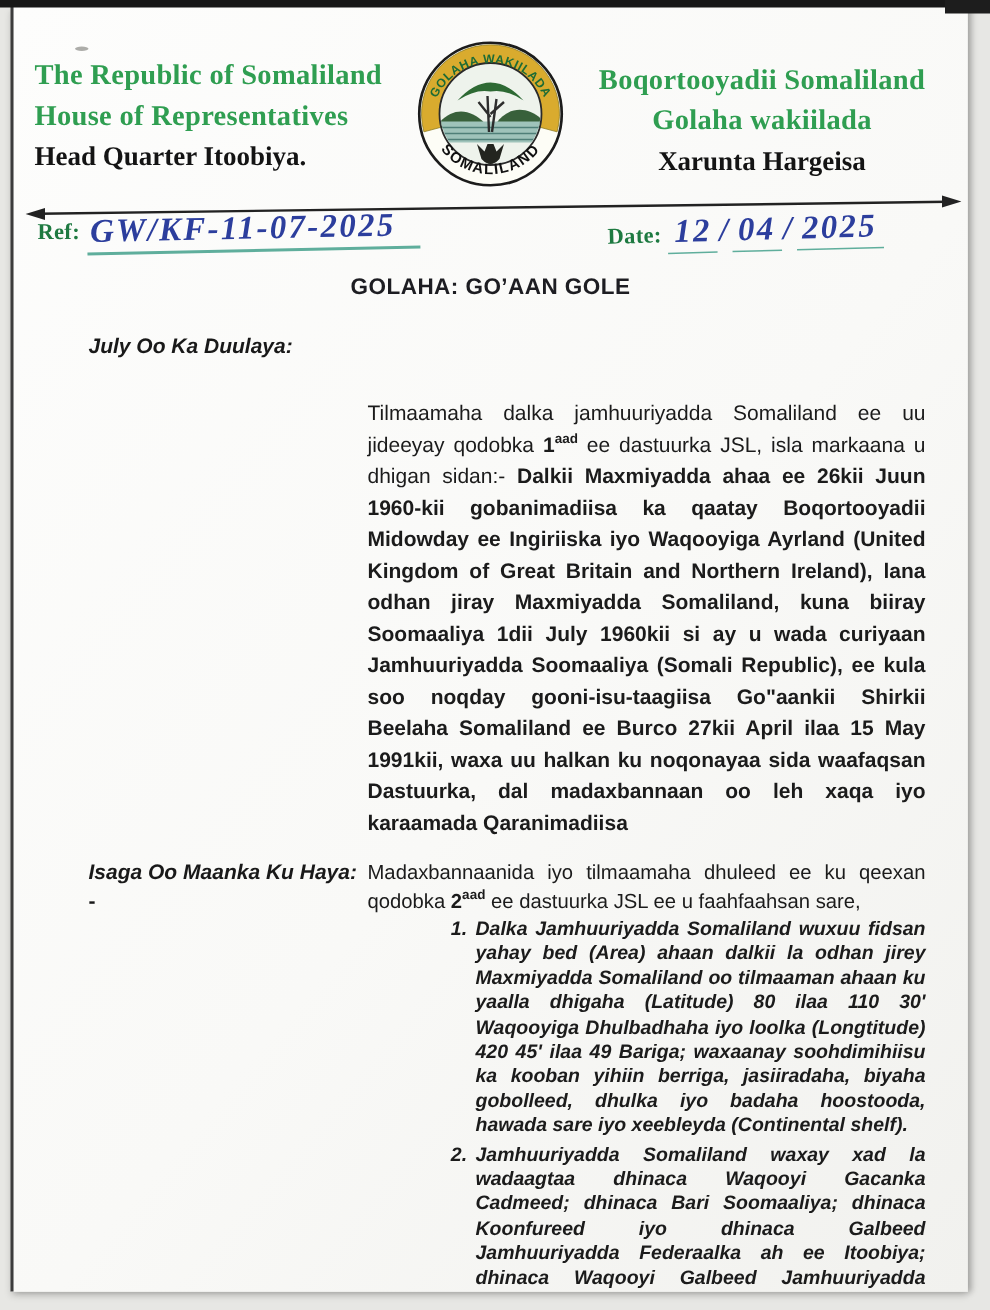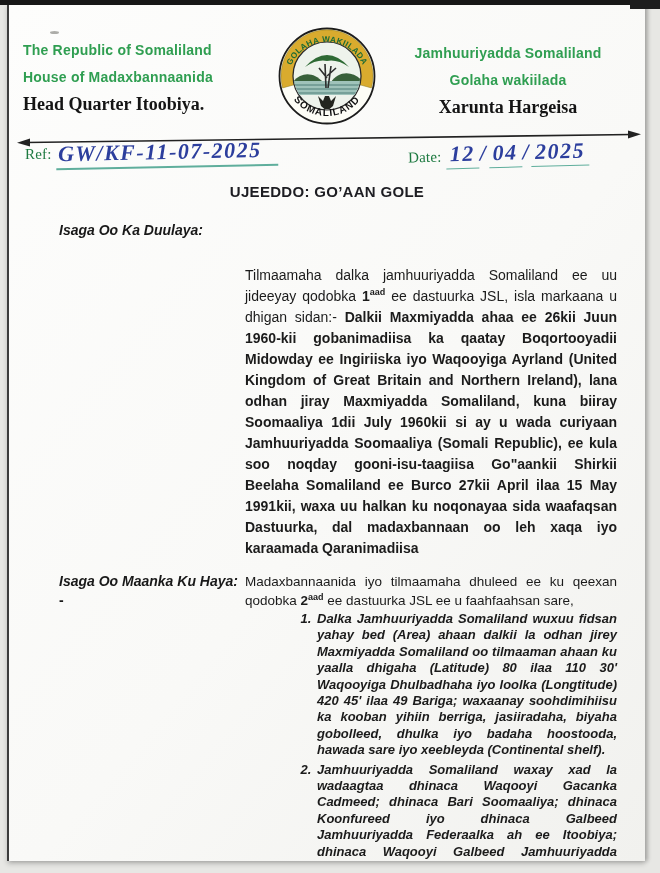--- a/index.html
+++ b/index.html
@@ -20,31 +20,31 @@
     background:linear-gradient(130deg,#fdfdfc 0%,#f9f9f7 55%,#f1f1ee 100%);
     border-left:2px solid #3c3c3c;
     box-shadow:3px 0 4px rgba(0,0,0,.22), 0 3px 5px rgba(0,0,0,.18);
     overflow:hidden; z-index:2;
   }
 
   
   .header { display:flex; padding:33px 8px 0 14px; }
   .h-left  { width:252px; flex-shrink:0; }
   .h-right { flex:1; text-align:center; padding-top:3px; }
-  .green-line { color:#2f9e51; font-weight:bold; font-size:14px; line-height:27px; letter-spacing:.2px; }
+  .green-line { color:#2f9e51; font-weight:bold; font-size:19px; line-height:27px; letter-spacing:.2px;font-family:Liberation Serif, serif; }
   .serif-line { font-family:"Liberation Serif",serif; font-weight:bold; font-size:18px; line-height:25px; color:#141414; margin-top:1px; }
   .seal-wrap { width:104px; height:100px; margin-top:-11px; flex-shrink:0; }
   .seal-wrap svg { width:104px; height:100px; display:block; }
 
   
   .arrow-line { display:block; margin:3px 6px 0 8px; }
 
   
   .ref-row { display:flex; justify-content:space-between; align-items:flex-end; margin-top:-10px; padding:0 34px 0 16px; }
-  .lbl { font-family:"Liberation Serif",serif; font-weight:normal; color:#1e7a41; font-size:15px; letter-spacing:.2px; }
+  .lbl { font-family:"Liberation Serif",serif; font-weight:bold; color:#1e7a41; font-size:15px; letter-spacing:.2px; }
   .hand { font-family:"Liberation Serif",serif; font-style:italic; color:#2c3e9d; font-size:22px; font-weight:bold; letter-spacing:1.5px; }
   .ref-hand { display:inline-block; border-bottom:2px solid #5fae9c; padding:0 16px 1px 2px; transform:rotate(-1.2deg); }
   .date-group { transform:rotate(-1.6deg); margin-right:22px; white-space:nowrap; }
   .seg { display:inline-block; border-bottom:1.5px solid #5fae9c; padding:0 4px 1px; }
   .sl  { padding:0 1px; }
 
   
   .titles { text-align:center; margin-top:15px; }
   .title-line { font-weight:bold; font-size:15px; color:#1d1d22; letter-spacing:.3px; }
   .title-line + .title-line { margin-top:14px; }
@@ -70,21 +70,21 @@
 
 <div class="scan-strip-top"></div>
 <div class="scan-mark-tr"></div>
 <div class="scan-speck"></div>
 
 <div class="paper">
 
   <div class="header">
     <div class="h-left">
       <div class="green-line">The Republic of Somaliland</div>
-      <div class="green-line">House of Madaxbannaanida</div>
+      <div class="green-line">House of Representatives</div>
       <div class="serif-line">Head Quarter Itoobiya.</div>
     </div>
 
     <div class="seal-wrap">
       <svg viewBox="0 0 100 100">
         <circle cx="50" cy="50" r="47.5" fill="#fdfdf6" stroke="#1c1c1c" stroke-width="1.8"></circle>
         <path d="M5.6,61.9 A46,46 0 1 1 94.4,61.9 L82.8,58.8 A34,34 0 1 0 17.2,58.8 Z" fill="#d9ab2e" stroke="#8a7a20" stroke-width="0.5"></path>
         <circle cx="50" cy="50" r="34" fill="#eef3ec" stroke="#2b2b2b" stroke-width="1.2"></circle>
         <clipPath id="sealclip">
             <circle cx="50" cy="50" r="33.3"></circle>
@@ -103,21 +103,21 @@
         <text font-family="Liberation Sans, sans-serif" font-size="8.2" font-weight="bold" fill="#1d6b35" letter-spacing="0.4">
           <textPath href="#sealTopArc" startOffset="50%" text-anchor="middle">GOLAHA WAKIILADA</textPath>
         </text>
         <text font-family="Liberation Sans, sans-serif" font-size="10" font-weight="bold" fill="#111" letter-spacing="1">
           <textPath href="#sealBotArc" startOffset="50%" text-anchor="middle">SOMALILAND</textPath>
         </text>
       </svg>
     </div>
 
     <div class="h-right">
-      <div class="green-line">Jamhuuriyadda Somaliland</div>
+      <div class="green-line">Boqortooyadii Somaliland</div>
       <div class="green-line">Golaha wakiilada</div>
       <div class="serif-line">Xarunta Hargeisa</div>
     </div>
   </div>
 
   <svg class="arrow-line" width="624" height="20" viewBox="0 0 624 20">
     <line x1="9" y1="13.5" x2="615" y2="5.5" stroke="#222" stroke-width="1.6"></line>
     <polygon points="0,13.7 13,9.6 13,17.6" fill="#222"></polygon>
     <polygon points="624,5.3 611,1.4 611,9.4" fill="#222"></polygon>
   </svg>
@@ -127,25 +127,25 @@
       <span class="lbl">Ref:</span>
       <span class="hand ref-hand">GW/KF-11-07-2025</span>
     </div>
     <div class="date-group">
       <span class="lbl">Date:</span>
       <span class="hand seg">12</span><span class="hand sl">/</span><span class="hand seg">04</span><span class="hand sl">/</span><span class="hand seg">2025</span>
     </div>
   </div>
 
   <div class="titles">
-    <div class="title-line">UJEEDDO: GO’AAN GOLE</div>
+    <div class="title-line">GOLAHA: GO’AAN GOLE</div>
   </div>
 
   <div class="section sec1">
-    <div class="sec-label">Isaga Oo Ka Duulaya:</div>
+    <div class="sec-label">July Oo Ka Duulaya:</div>
     <div class="sec-body">
       <span>Tilmaamaha dalka jamhuuriyadda Somaliland ee uu jideeyay qodobka </span><span class="bold">1</span><sup class="aad">aad</sup><span> ee dastuurka JSL, isla markaana u dhigan sidan:- </span><span class="bold">Dalkii Maxmiyadda ahaa ee 26kii Juun 1960-kii gobanimadiisa ka qaatay Boqortooyadii Midowday ee Ingiriiska iyo Waqooyiga Ayrland (United Kingdom of Great Britain and Northern Ireland), lana odhan jiray Maxmiyadda Somaliland, kuna biiray Soomaaliya 1dii July 1960kii si ay u wada curiyaan Jamhuuriyadda Soomaaliya (Somali Republic), ee kula soo noqday gooni-isu-taagiisa Go"aankii Shirkii Beelaha Somaliland ee Burco 27kii April ilaa 15 May 1991kii, waxa uu halkan ku noqonayaa sida waafaqsan Dastuurka, dal madaxbannaan oo leh xaqa iyo karaamada Qaranimadiisa</span>
     </div>
   </div>
 
   <div class="section sec2">
     <div class="sec-label">
       <span>Isaga Oo Maanka Ku Haya:</span>
       <span class="dash">-</span>
     </div>

